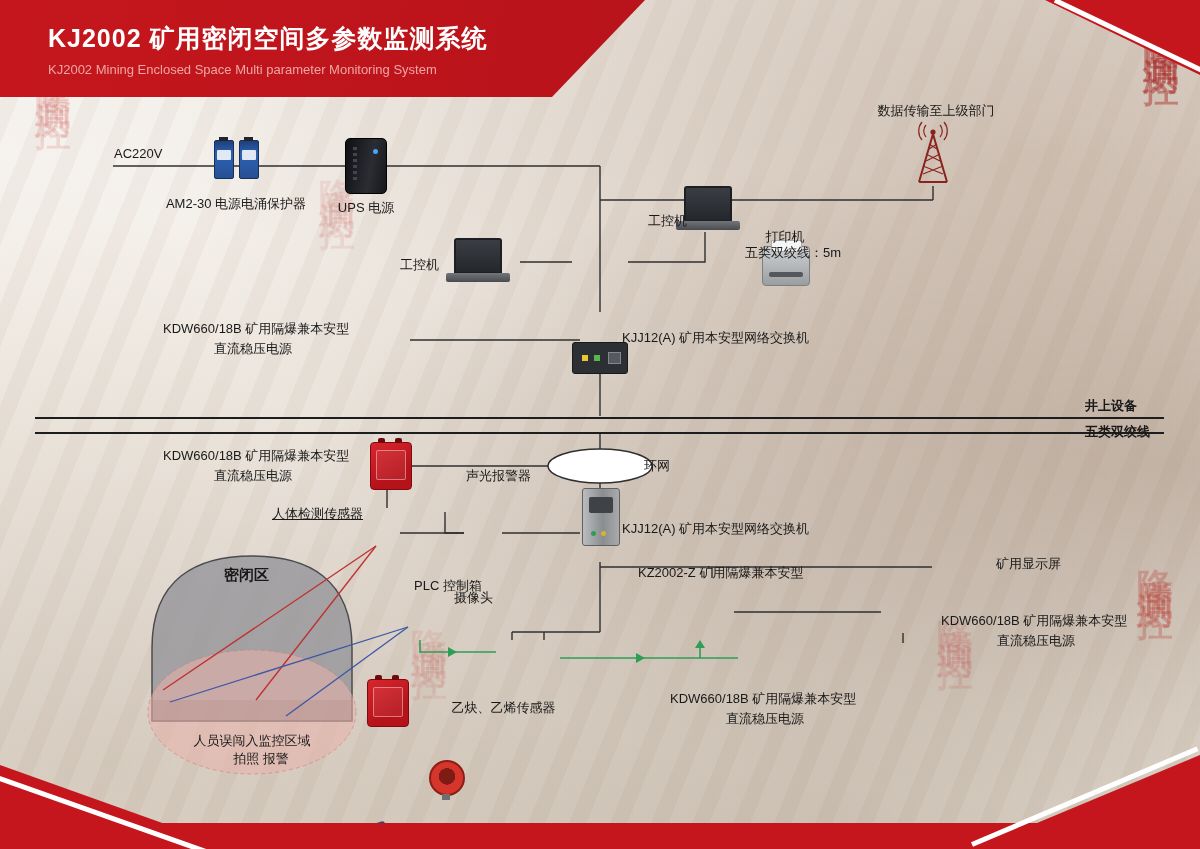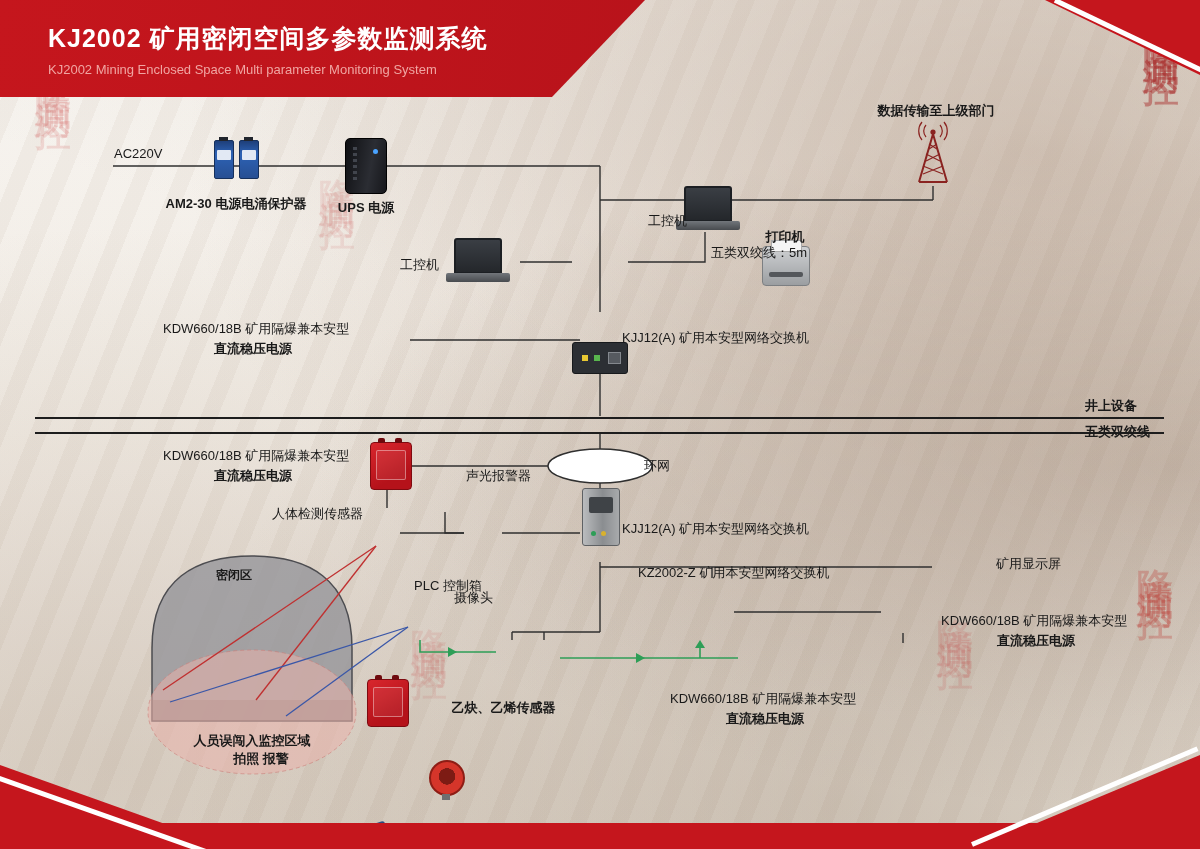--- a/index.html
+++ b/index.html
@@ -36,21 +36,21 @@
   .hdr-sub{position:absolute;left:48px;top:62px;z-index:7;color:#f0a5a2;font-size:13px;}
   .corner-tr{position:absolute;right:0;top:0;width:155px;height:75px;z-index:6;background:#c5161d;clip-path:polygon(0 0,100% 0,100% 100%);}
   .stripe{position:absolute;background:#ffffff;z-index:7;}
   .btm-strip{position:absolute;left:0;bottom:0;width:1200px;height:26px;background:#c5161d;z-index:6;}
   .corner-bl{position:absolute;left:0;bottom:0;width:235px;height:84px;background:#c5161d;z-index:6;clip-path:polygon(0 0,100% 100%,0 100%);}
   .corner-br{position:absolute;right:0;bottom:0;width:225px;height:94px;background:#c5161d;z-index:6;clip-path:polygon(100% 0,100% 100%,0 100%);}
   
   .wires{position:absolute;left:0;top:0;z-index:2;}
   
   .lbl{position:absolute;z-index:4;font-size:13px;color:#191919;white-space:nowrap;line-height:16px;}
-  .lbl.center{text-align:center;white-space:normal;font-weight:bold;}
+  .lbl.center{text-align:center;white-space:normal;}
   .lbl.bold{font-weight:700;}
   .lbl.right{text-align:left;}
   
   .dev{position:absolute;z-index:3;}
   .surge{display:flex;gap:5px;}
   .surge .mod{width:18px;height:37px;background:linear-gradient(#1e3f7a,#2d62b5 35%,#274f93);border:1px solid #16305c;border-radius:2px;position:relative;}
   .surge .mod::before{content:"";position:absolute;top:9px;left:2px;right:2px;height:10px;background:#e2e9f4;border-radius:1px;}
   .surge .mod::after{content:"";position:absolute;top:-4px;left:4px;width:9px;height:4px;background:#20242c;}
   .ups{width:40px;height:54px;background:linear-gradient(100deg,#0f1013,#2b2d33 60%,#16171b);border:1px solid #000;border-radius:5px;position:relative;}
   .ups::before{content:"";position:absolute;left:7px;top:8px;width:4px;height:36px;background:repeating-linear-gradient(180deg,#41454d 0 3px,transparent 3px 6px);}
@@ -194,47 +194,47 @@
       <div class="head"></div>
       <div class="pole"></div>
     </div>
 
   <div class="lbl" style="left:114px;top:146px;">AC220V</div>
   <div class="lbl center" style="left:148px;top:196px;width:176px;">AM2-30 电源电涌保护器</div>
   <div class="lbl center" style="left:324px;top:200px;width:84px;">UPS 电源</div>
   <div class="lbl center" style="left:866px;top:103px;width:140px;">数据传输至上级部门</div>
   <div class="lbl" style="left:648px;top:213px;">工控机</div>
   <div class="lbl center" style="left:760px;top:229px;width:50px;">打印机</div>
-  <div class="lbl" style="left:711px;top:245px;">五类双绞线：5m</div>
+  <div class="lbl" style="left:745px;top:245px;">五类双绞线：5m</div>
   <div class="lbl" style="left:400px;top:257px;">工控机</div>
 
   <div class="lbl" style="left:163px;top:321px;">KDW660/18B 矿用隔爆兼本安型</div>
   <div class="lbl center" style="left:163px;top:341px;width:180px;">直流稳压电源</div>
   <div class="lbl" style="left:622px;top:330px;">KJJ12(A) 矿用本安型网络交换机</div>
 
   <div class="lbl bold right" style="left:1085px;top:398px;width:78px;">井上设备</div>
   <div class="lbl bold right" style="left:1085px;top:424px;width:78px;">五类双绞线</div>
 
   <div class="lbl" style="left:163px;top:448px;">KDW660/18B 矿用隔爆兼本安型</div>
   <div class="lbl center" style="left:163px;top:468px;width:180px;">直流稳压电源</div>
   <div class="lbl" style="left:644px;top:458px;">环网</div>
   <div class="lbl" style="left:466px;top:468px;font-family:Liberation Serif, serif;">声光报警器</div>
-  <div class="lbl" style="left:272px;top:506px;">人体检测传感器</div>
+  <div class="lbl" style="left:272px;top:506px;text-decoration:underline;">人体检测传感器</div>
   <div class="lbl" style="left:414px;top:538px;margin-top:40px;">PLC 控制箱</div>
   <div class="lbl" style="left:622px;top:521px;">KJJ12(A) 矿用本安型网络交换机</div>
-  <div class="lbl" style="left:638px;top:565px;">KZ2002-Z 矿用本安型网络交换机</div>
+  <div class="lbl" style="left:638px;top:565px;">KZ2002-Z 矿用隔爆兼本安型</div>
   <div class="lbl" style="left:996px;top:556px;">矿用显示屏</div>
   <div class="lbl" style="left:941px;top:613px;">KDW660/18B 矿用隔爆兼本安型</div>
   <div class="lbl center" style="left:941px;top:633px;width:190px;">直流稳压电源</div>
   <div class="lbl" style="left:454px;top:590px;">摄像头</div>
   <div class="lbl center" style="left:436px;top:700px;width:135px;">乙炔、乙烯传感器</div>
   <div class="lbl" style="left:670px;top:691px;">KDW660/18B 矿用隔爆兼本安型</div>
   <div class="lbl center" style="left:670px;top:711px;width:190px;">直流稳压电源</div>
 
-  <div class="lbl bold" style="left:216px;top:567px;font-size:12px;">密闭区</div>
+  <div class="lbl bold" style="left:224px;top:567px;font-size:15px;">密闭区</div>
   <div class="lbl center" style="left:152px;top:733px;width:200px;">人员误闯入监控区域</div>
   <div class="lbl center" style="left:161px;top:751px;width:200px;">拍照 报警</div>
 
   <div class="hdr-band"></div>
   <div class="hdr-title">KJ2002 矿用密闭空间多参数监测系统</div>
   <div class="hdr-sub">KJ2002 Mining Enclosed Space Multi parameter Monitoring System</div>
 
   <div class="corner-tr"></div>
   <div class="stripe" style="left:1056px;top:-2px;width:195px;height:5px;transform:rotate(25.5deg);transform-origin:left top;"></div>
 

